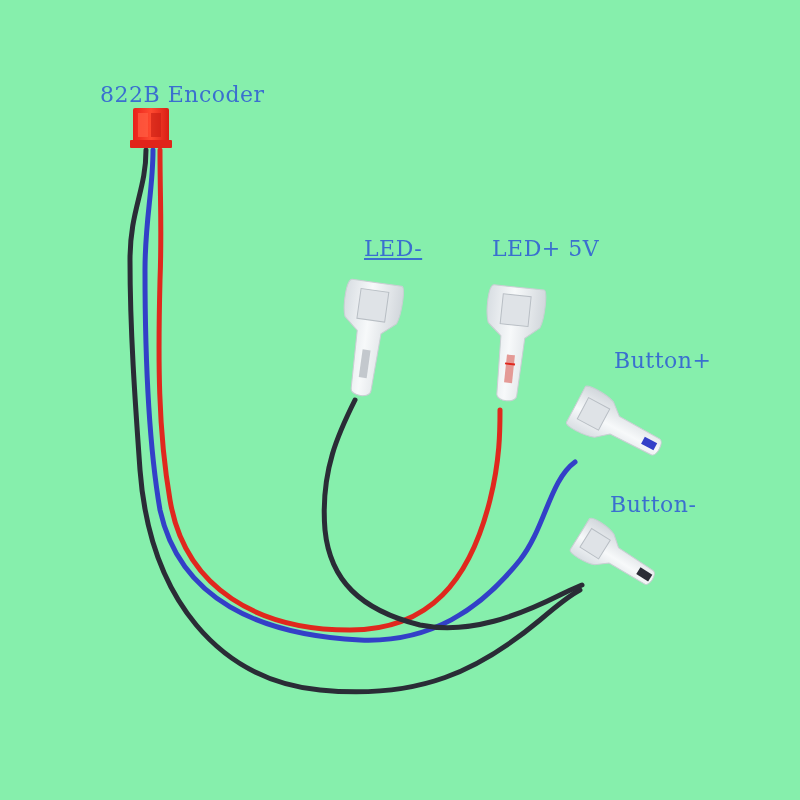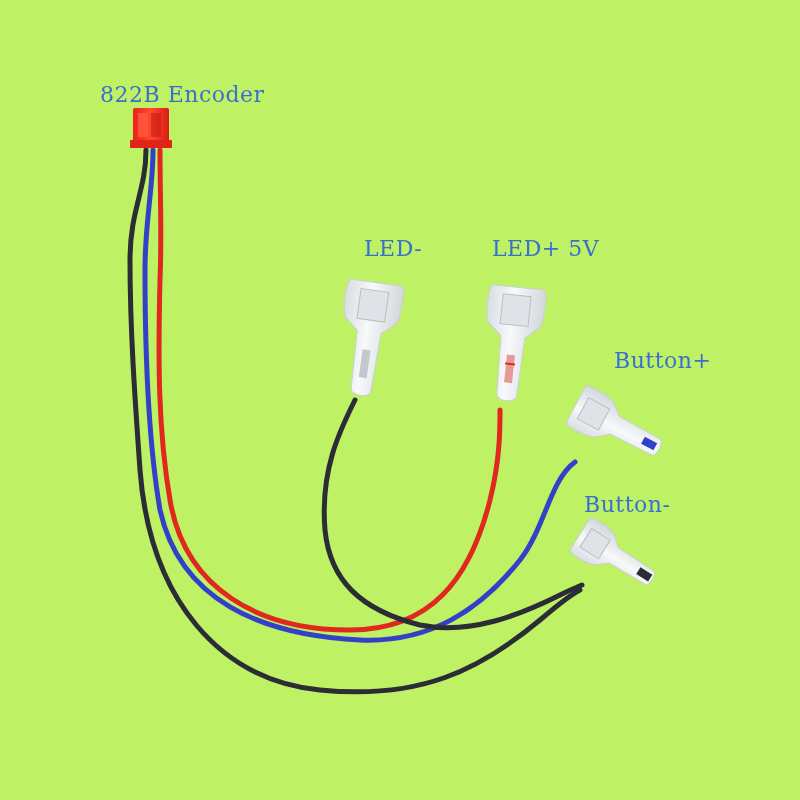--- a/index.html
+++ b/index.html
@@ -4,21 +4,21 @@
   <style>
     html, body {
       margin: 0;
       padding: 0;
       background: #ffffff;
     }
     .canvas {
       position: relative;
       width: 800px;
       height: 800px;
-      background: #bef264;
+      background: #86efac;
       overflow: hidden;
     }
     .label {
       position: absolute;
       font-family: "DejaVu Serif", "Liberation Serif", serif;
       font-size: 22px;
       color: #3a6fcf;
       white-space: nowrap;
       letter-spacing: 0.5px;
       line-height: 1;
@@ -86,18 +86,18 @@
     </g>
 
     <g transform="translate(618,558) rotate(-58)">
       <path d="M-18,-45 L18,-45 C22,-45 22,-25 18,-16 L9,-5 L8,36 C8,42 -8,42 -8,36 L-9,-5 L-18,-16 C-22,-25 -22,-45 -18,-45 Z" fill="url(#sleeveGrad)" stroke="#c9ced3" stroke-width="1"></path>
       <rect x="-11" y="-38" width="22" height="22" fill="#dfe3e7" stroke="#b8bec4" stroke-width="1"></rect>
       <rect x="-4" y="24" width="8" height="14" fill="#2a2c36"></rect>
     </g>
   </svg>
 
   <div class="label" style="left:100px; top:84px;">822B Encoder</div>
-  <div class="label" style="left:364px; top:238px;">LED-</div>
+  <div class="label" style="left:364px; top:238px;text-decoration:underline;">LED-</div>
   <div class="label" style="left:492px; top:238px;">LED+ 5V</div>
   <div class="label" style="left:614px; top:350px;">Button+</div>
-  <div class="label" style="left:584px; top:494px;">Button-</div>
+  <div class="label" style="left:610px; top:494px;">Button-</div>
 
 </div>
 
 </body></html>

